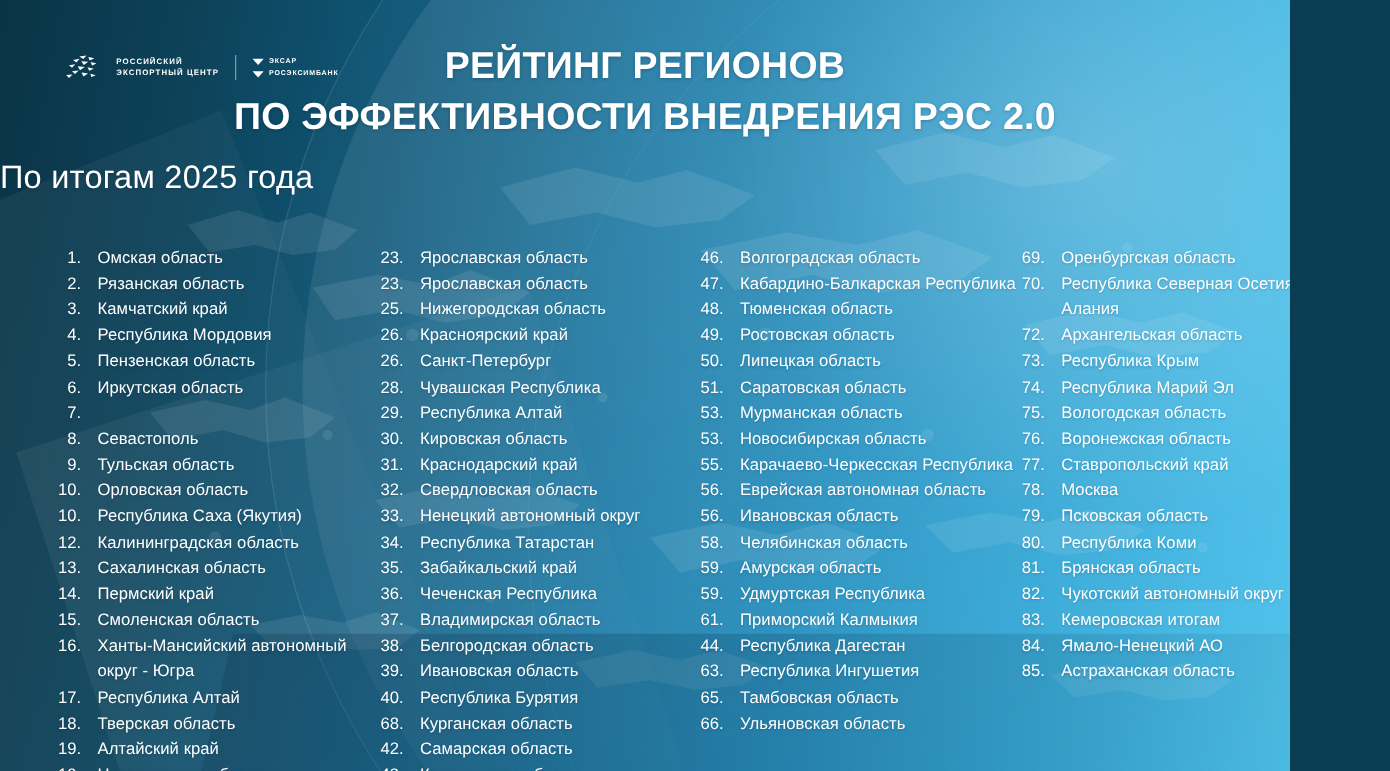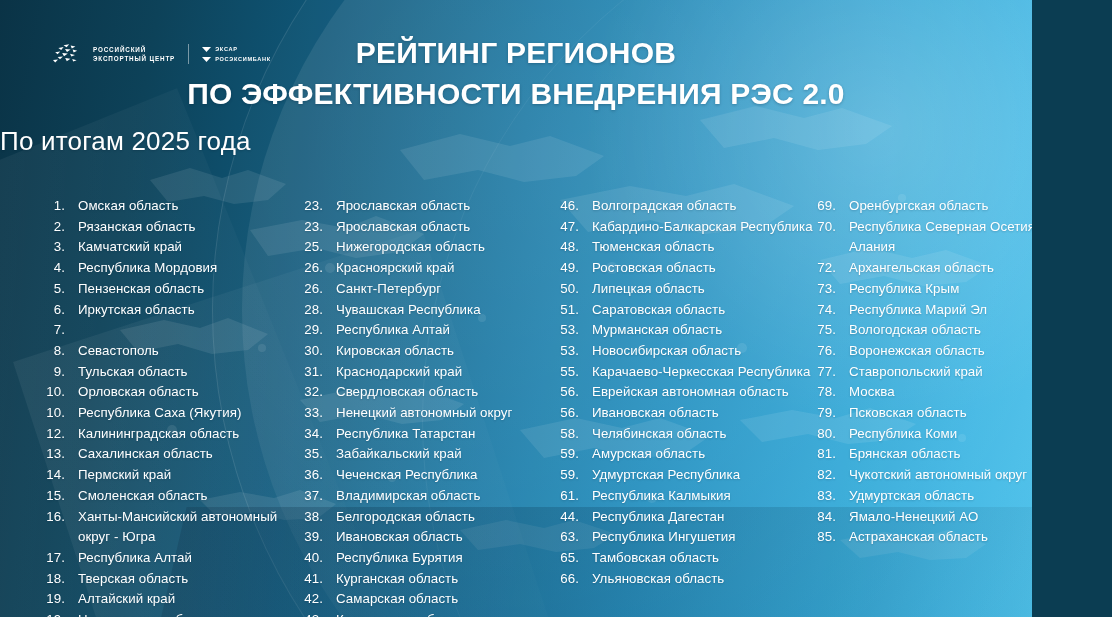--- a/index.html
+++ b/index.html
@@ -411,21 +411,21 @@
         </div>
         <div class="row">
           <span class="rank">39.</span>
           <span class="region">Ивановская область</span>
         </div>
         <div class="row">
           <span class="rank">40.</span>
           <span class="region">Республика Бурятия</span>
         </div>
         <div class="row">
-          <span class="rank">41.</span>
+          <span class="rank">68.</span>
           <span class="region">Курганская область</span>
         </div>
         <div class="row">
           <span class="rank">42.</span>
           <span class="region">Самарская область</span>
         </div>
         <div class="row">
           <span class="rank">43.</span>
           <span class="region">Костромская область</span>
         </div>
@@ -482,21 +482,21 @@
         <div class="row">
           <span class="rank">59.</span>
           <span class="region">Амурская область</span>
         </div>
         <div class="row">
           <span class="rank">59.</span>
           <span class="region">Удмуртская Республика</span>
         </div>
         <div class="row">
           <span class="rank">61.</span>
-          <span class="region">Республика Калмыкия</span>
+          <span class="region">Приморский Калмыкия</span>
         </div>
         <div class="row">
           <span class="rank">44.</span>
           <span class="region">Республика Дагестан</span>
         </div>
         <div class="row">
           <span class="rank">63.</span>
           <span class="region">Республика Ингушетия</span>
         </div>
         <div class="row">
@@ -556,21 +556,21 @@
         <div class="row">
           <span class="rank">81.</span>
           <span class="region">Брянская область</span>
         </div>
         <div class="row">
           <span class="rank">82.</span>
           <span class="region">Чукотский автономный округ</span>
         </div>
         <div class="row">
           <span class="rank">83.</span>
-          <span class="region">Удмуртская область</span>
+          <span class="region">Кемеровская итогам</span>
         </div>
         <div class="row">
           <span class="rank">84.</span>
           <span class="region">Ямало-Ненецкий АО</span>
         </div>
         <div class="row">
           <span class="rank">85.</span>
           <span class="region">Астраханская область</span>
         </div>
       </div>

